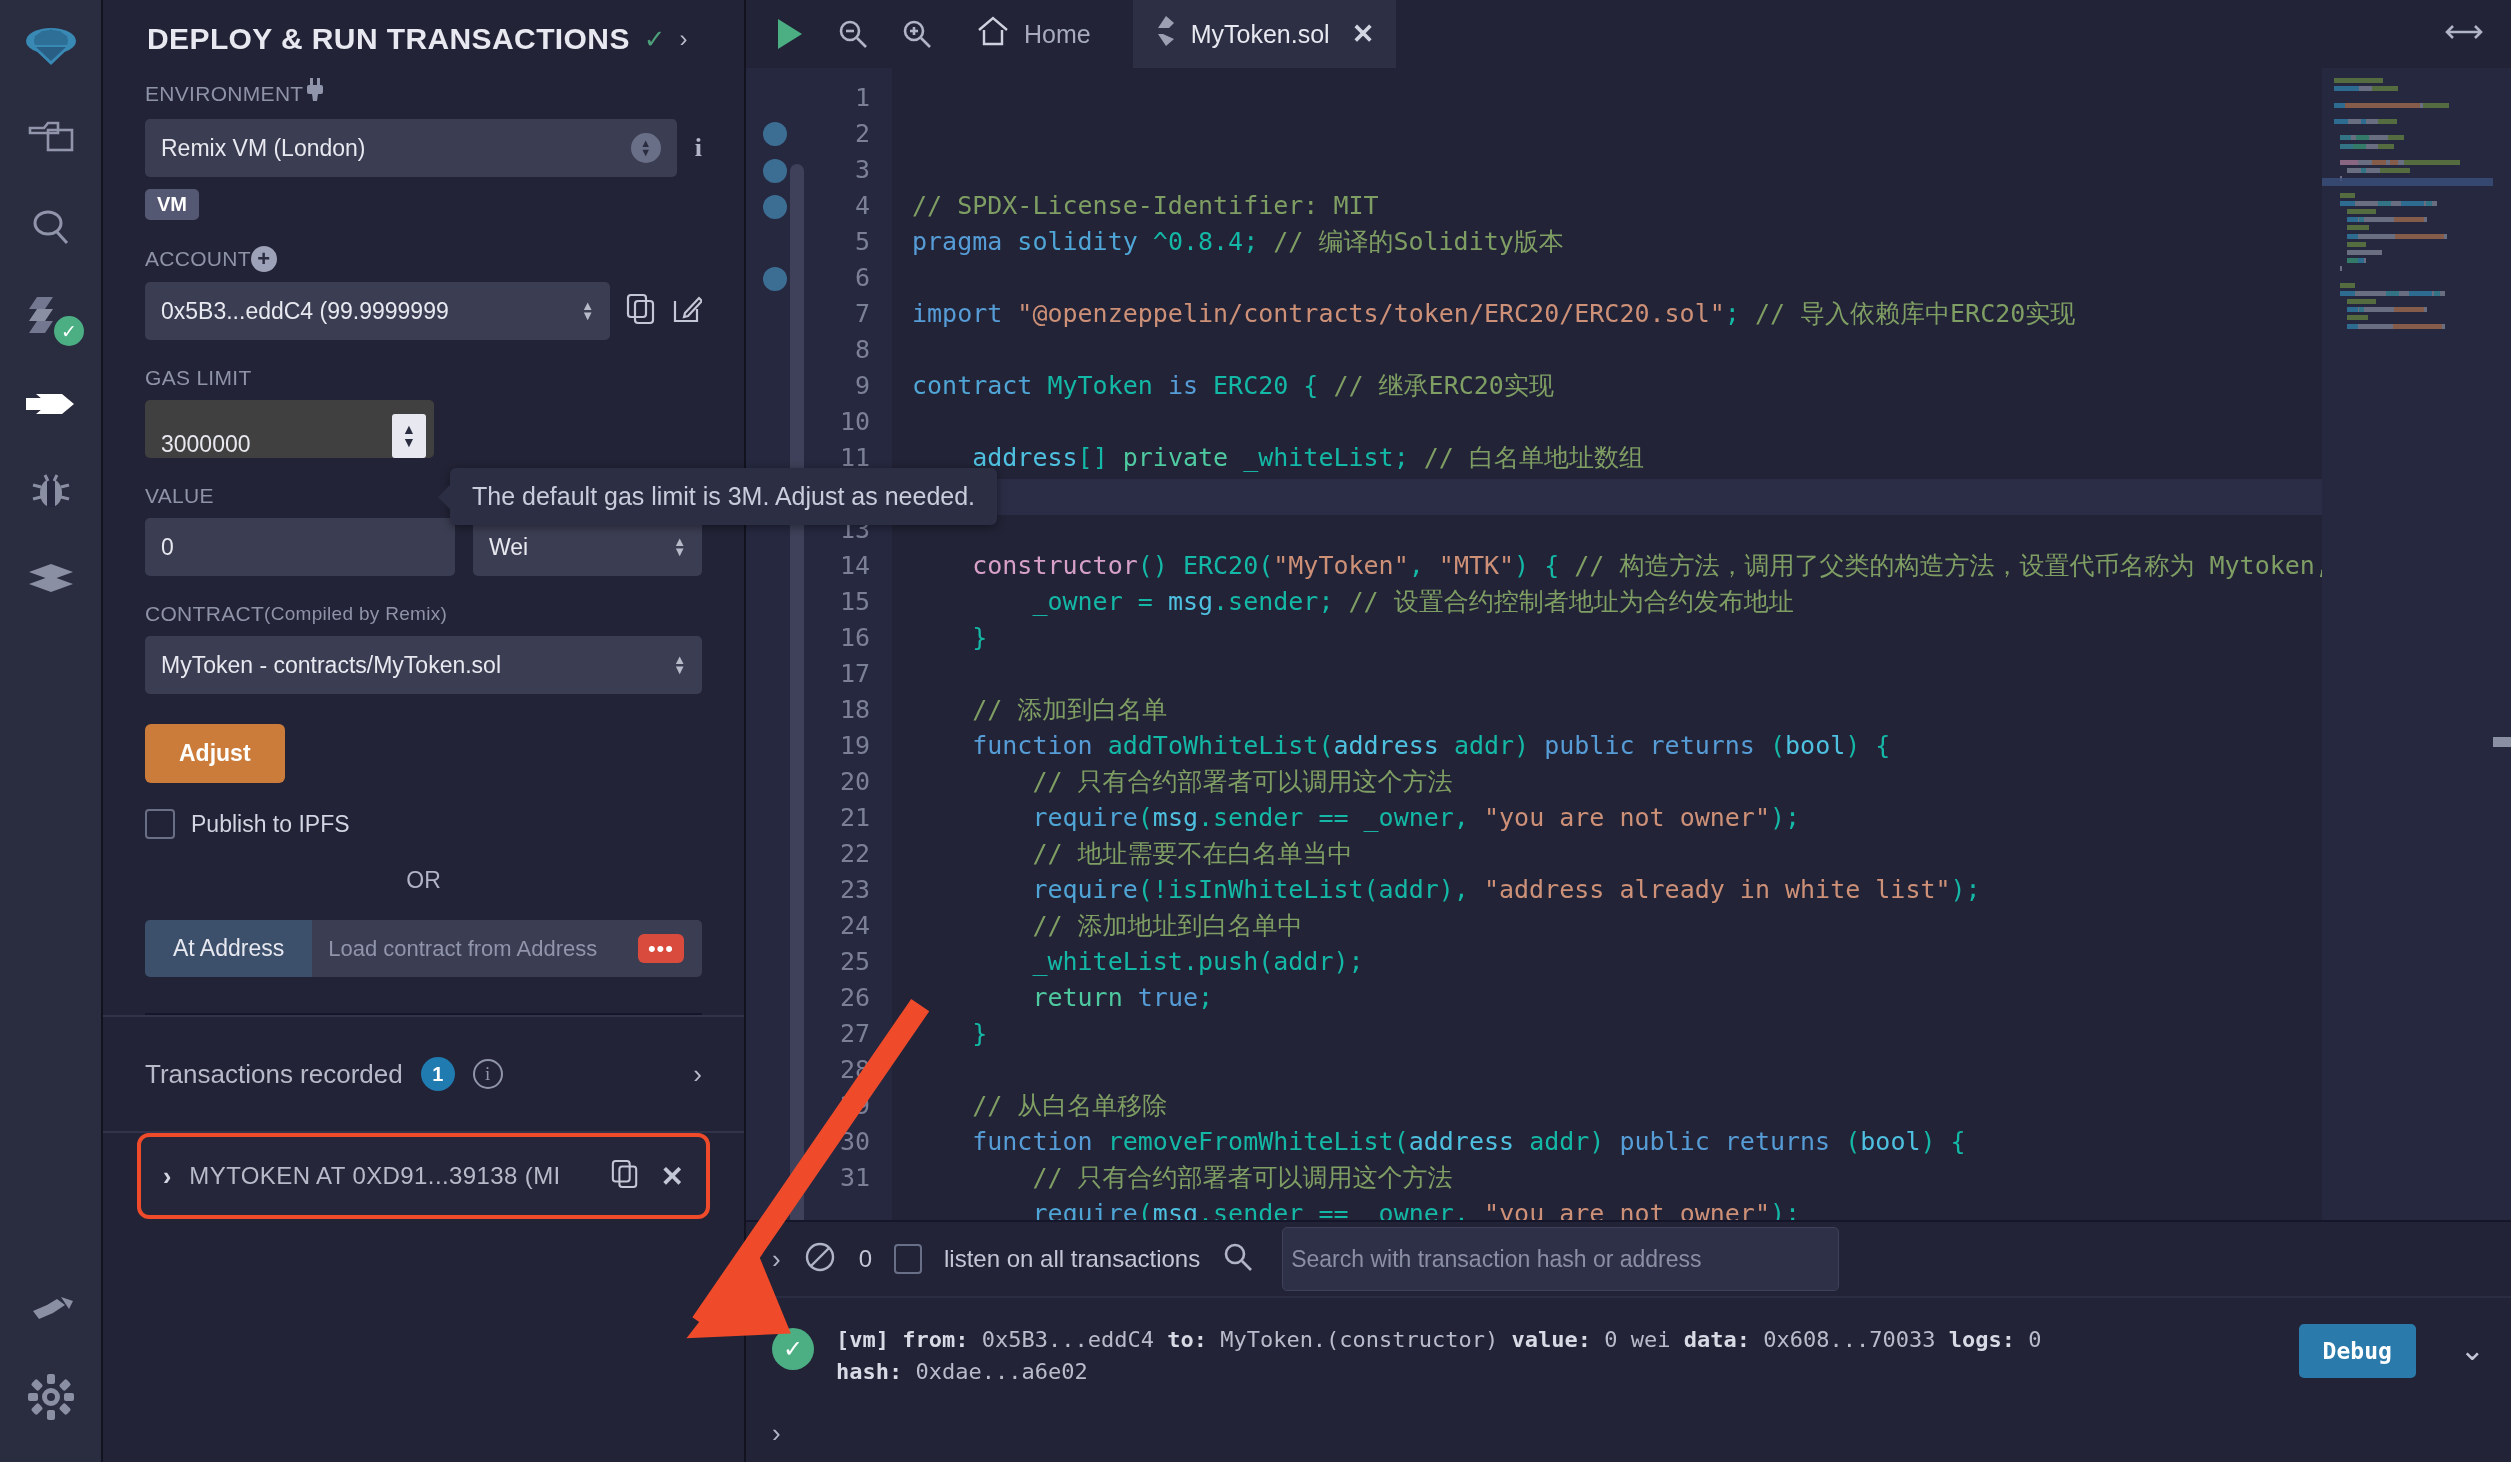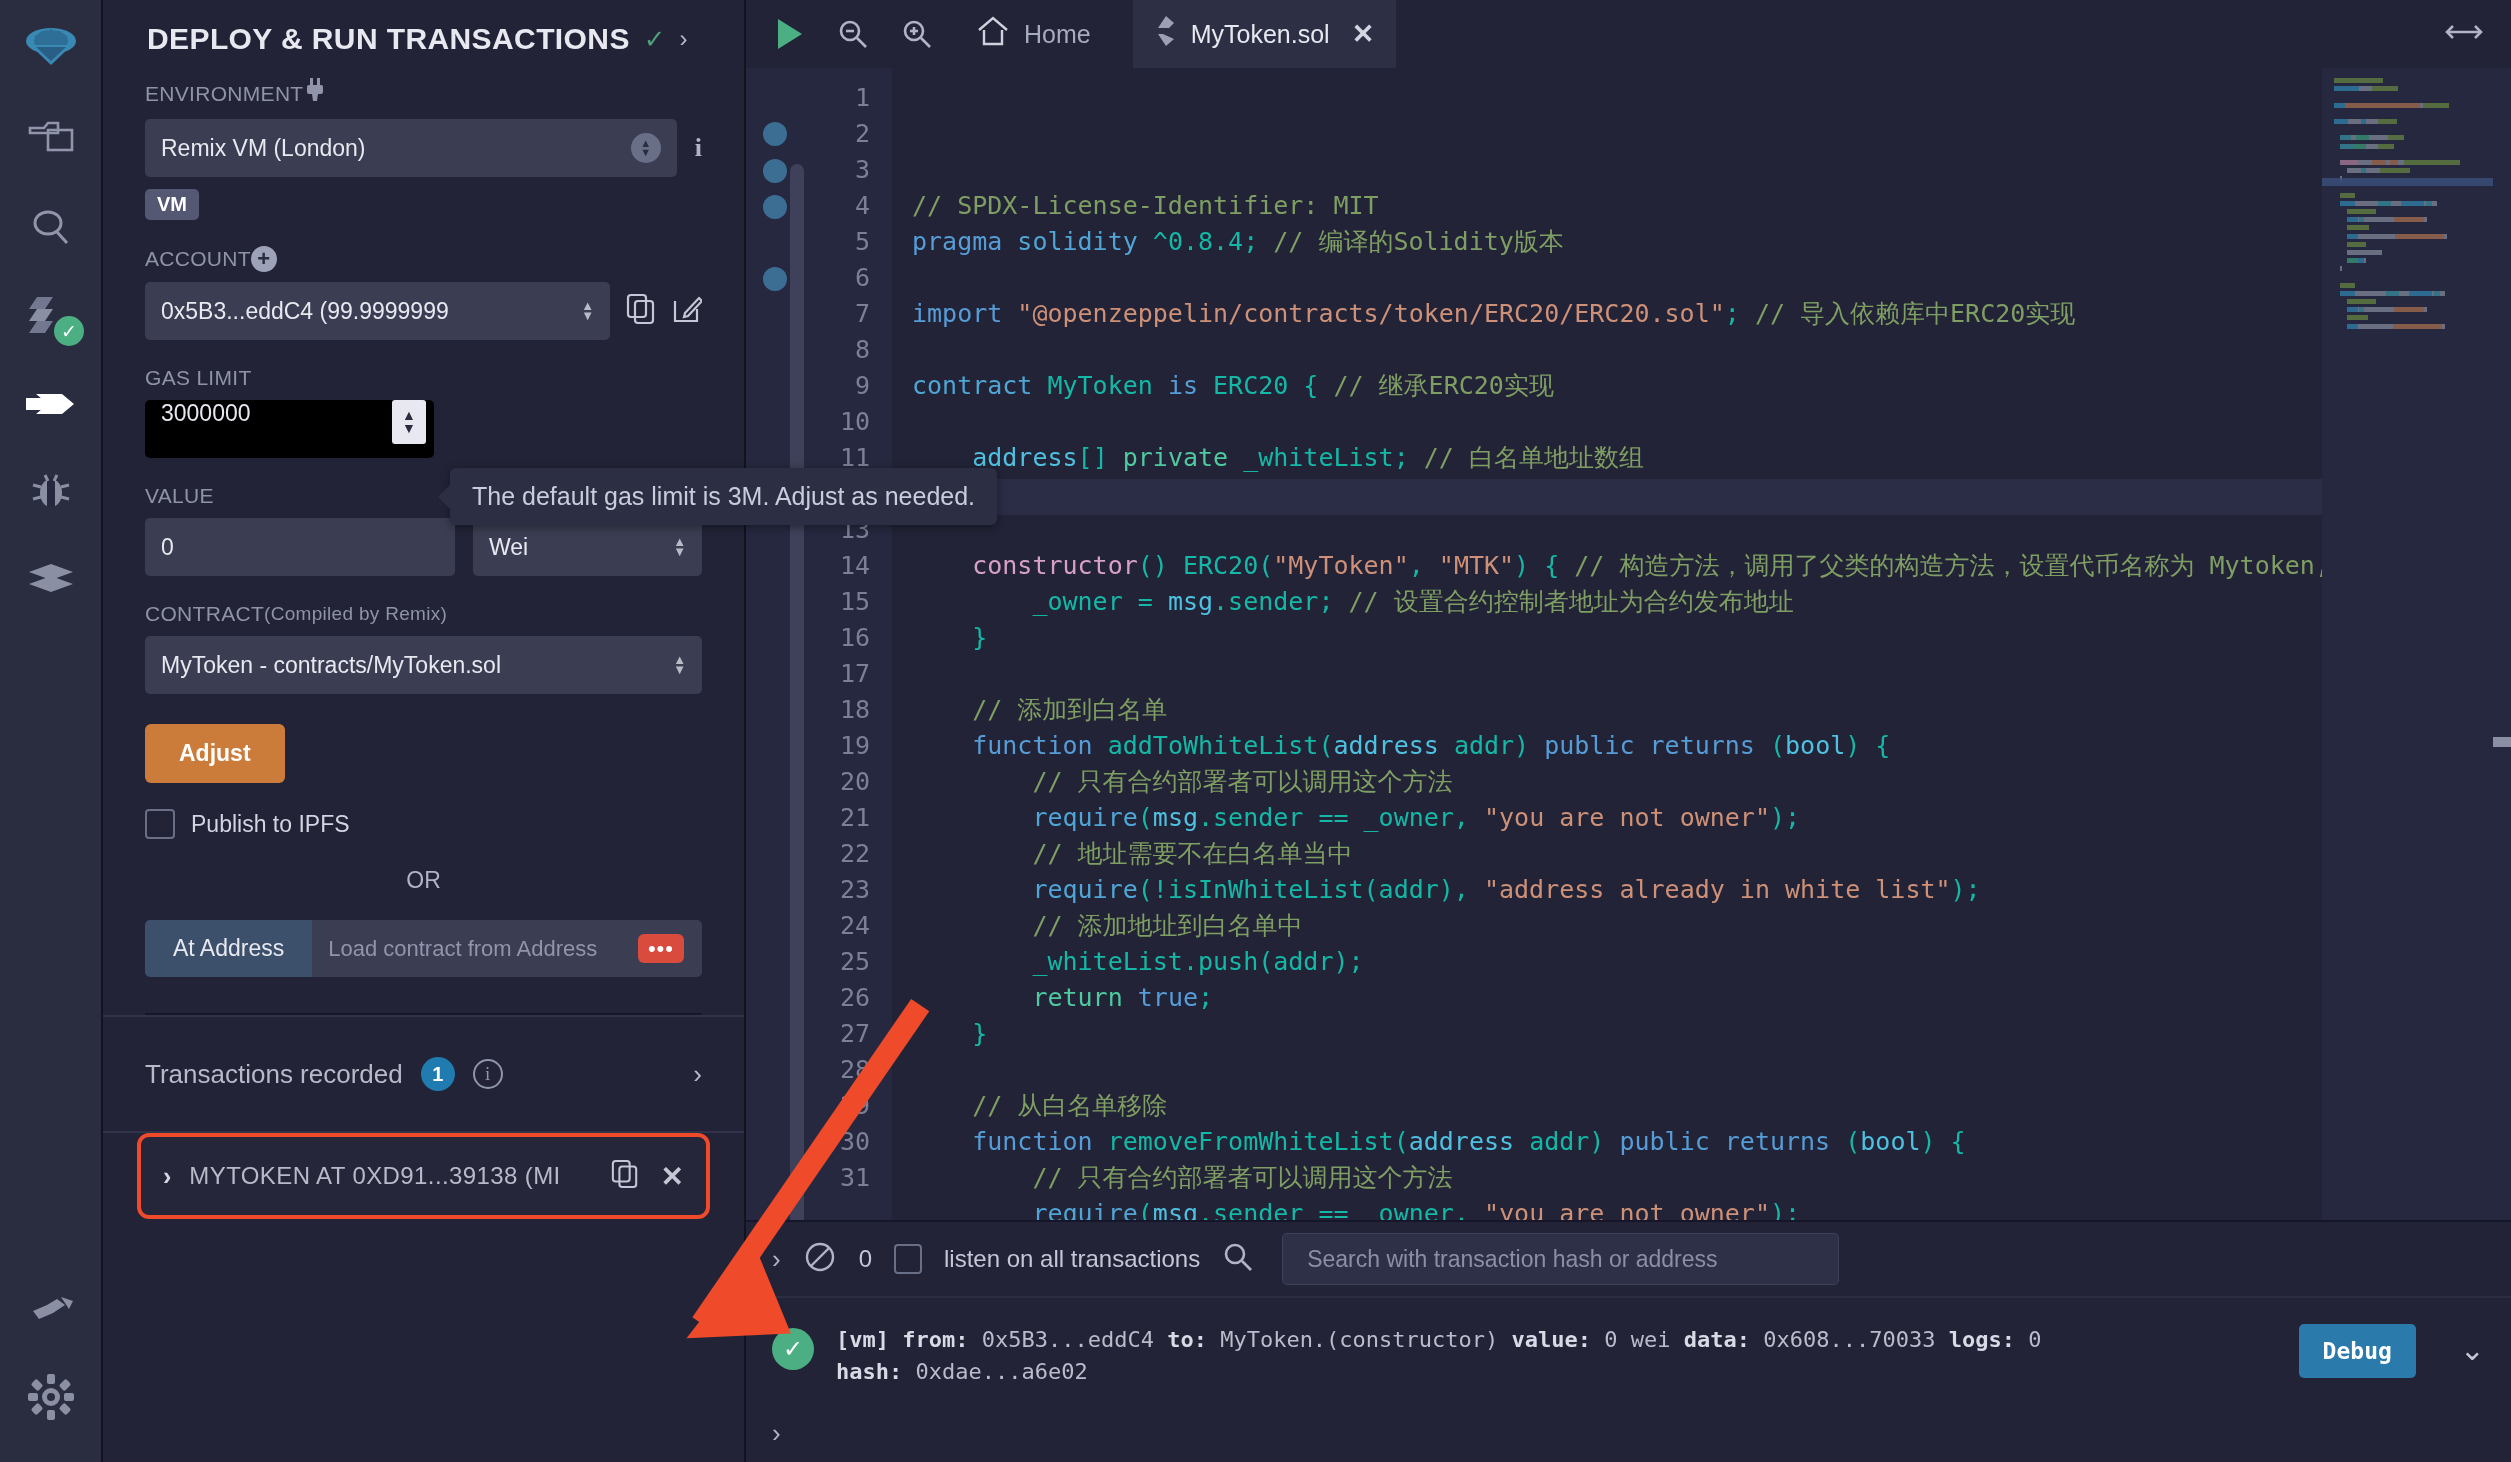--- a/index.html
+++ b/index.html
@@ -88,22 +88,22 @@
   .icon-btn { color: #c4c7d6; cursor: pointer; }
 
   .plus-circle {
     width: 26px; height: 26px; border-radius: 50%;
     background: #9ea2b8; color: #2a2c3f;
     display: inline-flex; align-items: center; justify-content: center;
     font-size: 22px; font-weight: 700; line-height: 0;
   }
 
   .num-input {
-    height: 58px; background: #000000; border-radius: 5px;
-    display: flex; align-items: flex-start; padding: 0 8px 0 16px;
+    height: 58px; background: #404040; border-radius: 5px;
+    display: flex; align-items: flex-end; padding: 0 8px 0 16px;
     color: #e8e9f0; font-size: 23px; width: 289px; position: relative;
   }
   .num-input .txt { flex: 1; }
   .spin {
     width: 34px; height: 44px; background: #e8e9f0; border-radius: 3px;
     display: flex; flex-direction: column; align-items: center;
     justify-content: center; color: #2a2c3f; font-size: 14px; line-height: .95;
   }
 
   .value-row { display: flex; gap: 18px; }
@@ -241,22 +241,22 @@
   
   .terminal { height: 243px; background: #222336; border-top: 2px solid #15162a; display: flex; flex-direction: column; }
   .term-toolbar {
     height: 76px; display: flex; align-items: center; gap: 22px;
     padding: 0 26px; border-bottom: 2px solid #2b2d42;
   }
   .term-toolbar .cnt { color: #c4c7d6; font-size: 24px; }
   .term-cb { width: 28px; height: 30px; border: 2px solid #6a6f88; border-radius: 4px; }
   .term-cb-lbl { color: #c4c7d6; font-size: 24px; }
   .term-search {
-    flex: 0 0 557px; height: 52px; background: #2e3047; border: 1px solid #3e4159;
-    border-radius: 5px; display: flex; align-items: center; padding: 0 24px;
+    flex: 0 0 557px; height: 64px; background: #2e3047; border: 1px solid #3e4159;
+    border-radius: 5px; display: flex; align-items: center; padding: 0 8px;
     color: #8b8fa4; font-size: 23px; margin-left: 6px;
   }
   .term-body { flex: 1; position: relative; padding: 26px 26px 0 26px; }
   .tx-line { display: flex; align-items: flex-start; gap: 22px; }
   .ok-circle {
     width: 42px; height: 42px; border-radius: 50%; background: #4caf84;
     display: flex; align-items: center; justify-content: center;
     color: #fff; font-size: 24px; flex: 0 0 auto; margin-top: 4px;
   }
   .tx-text {

